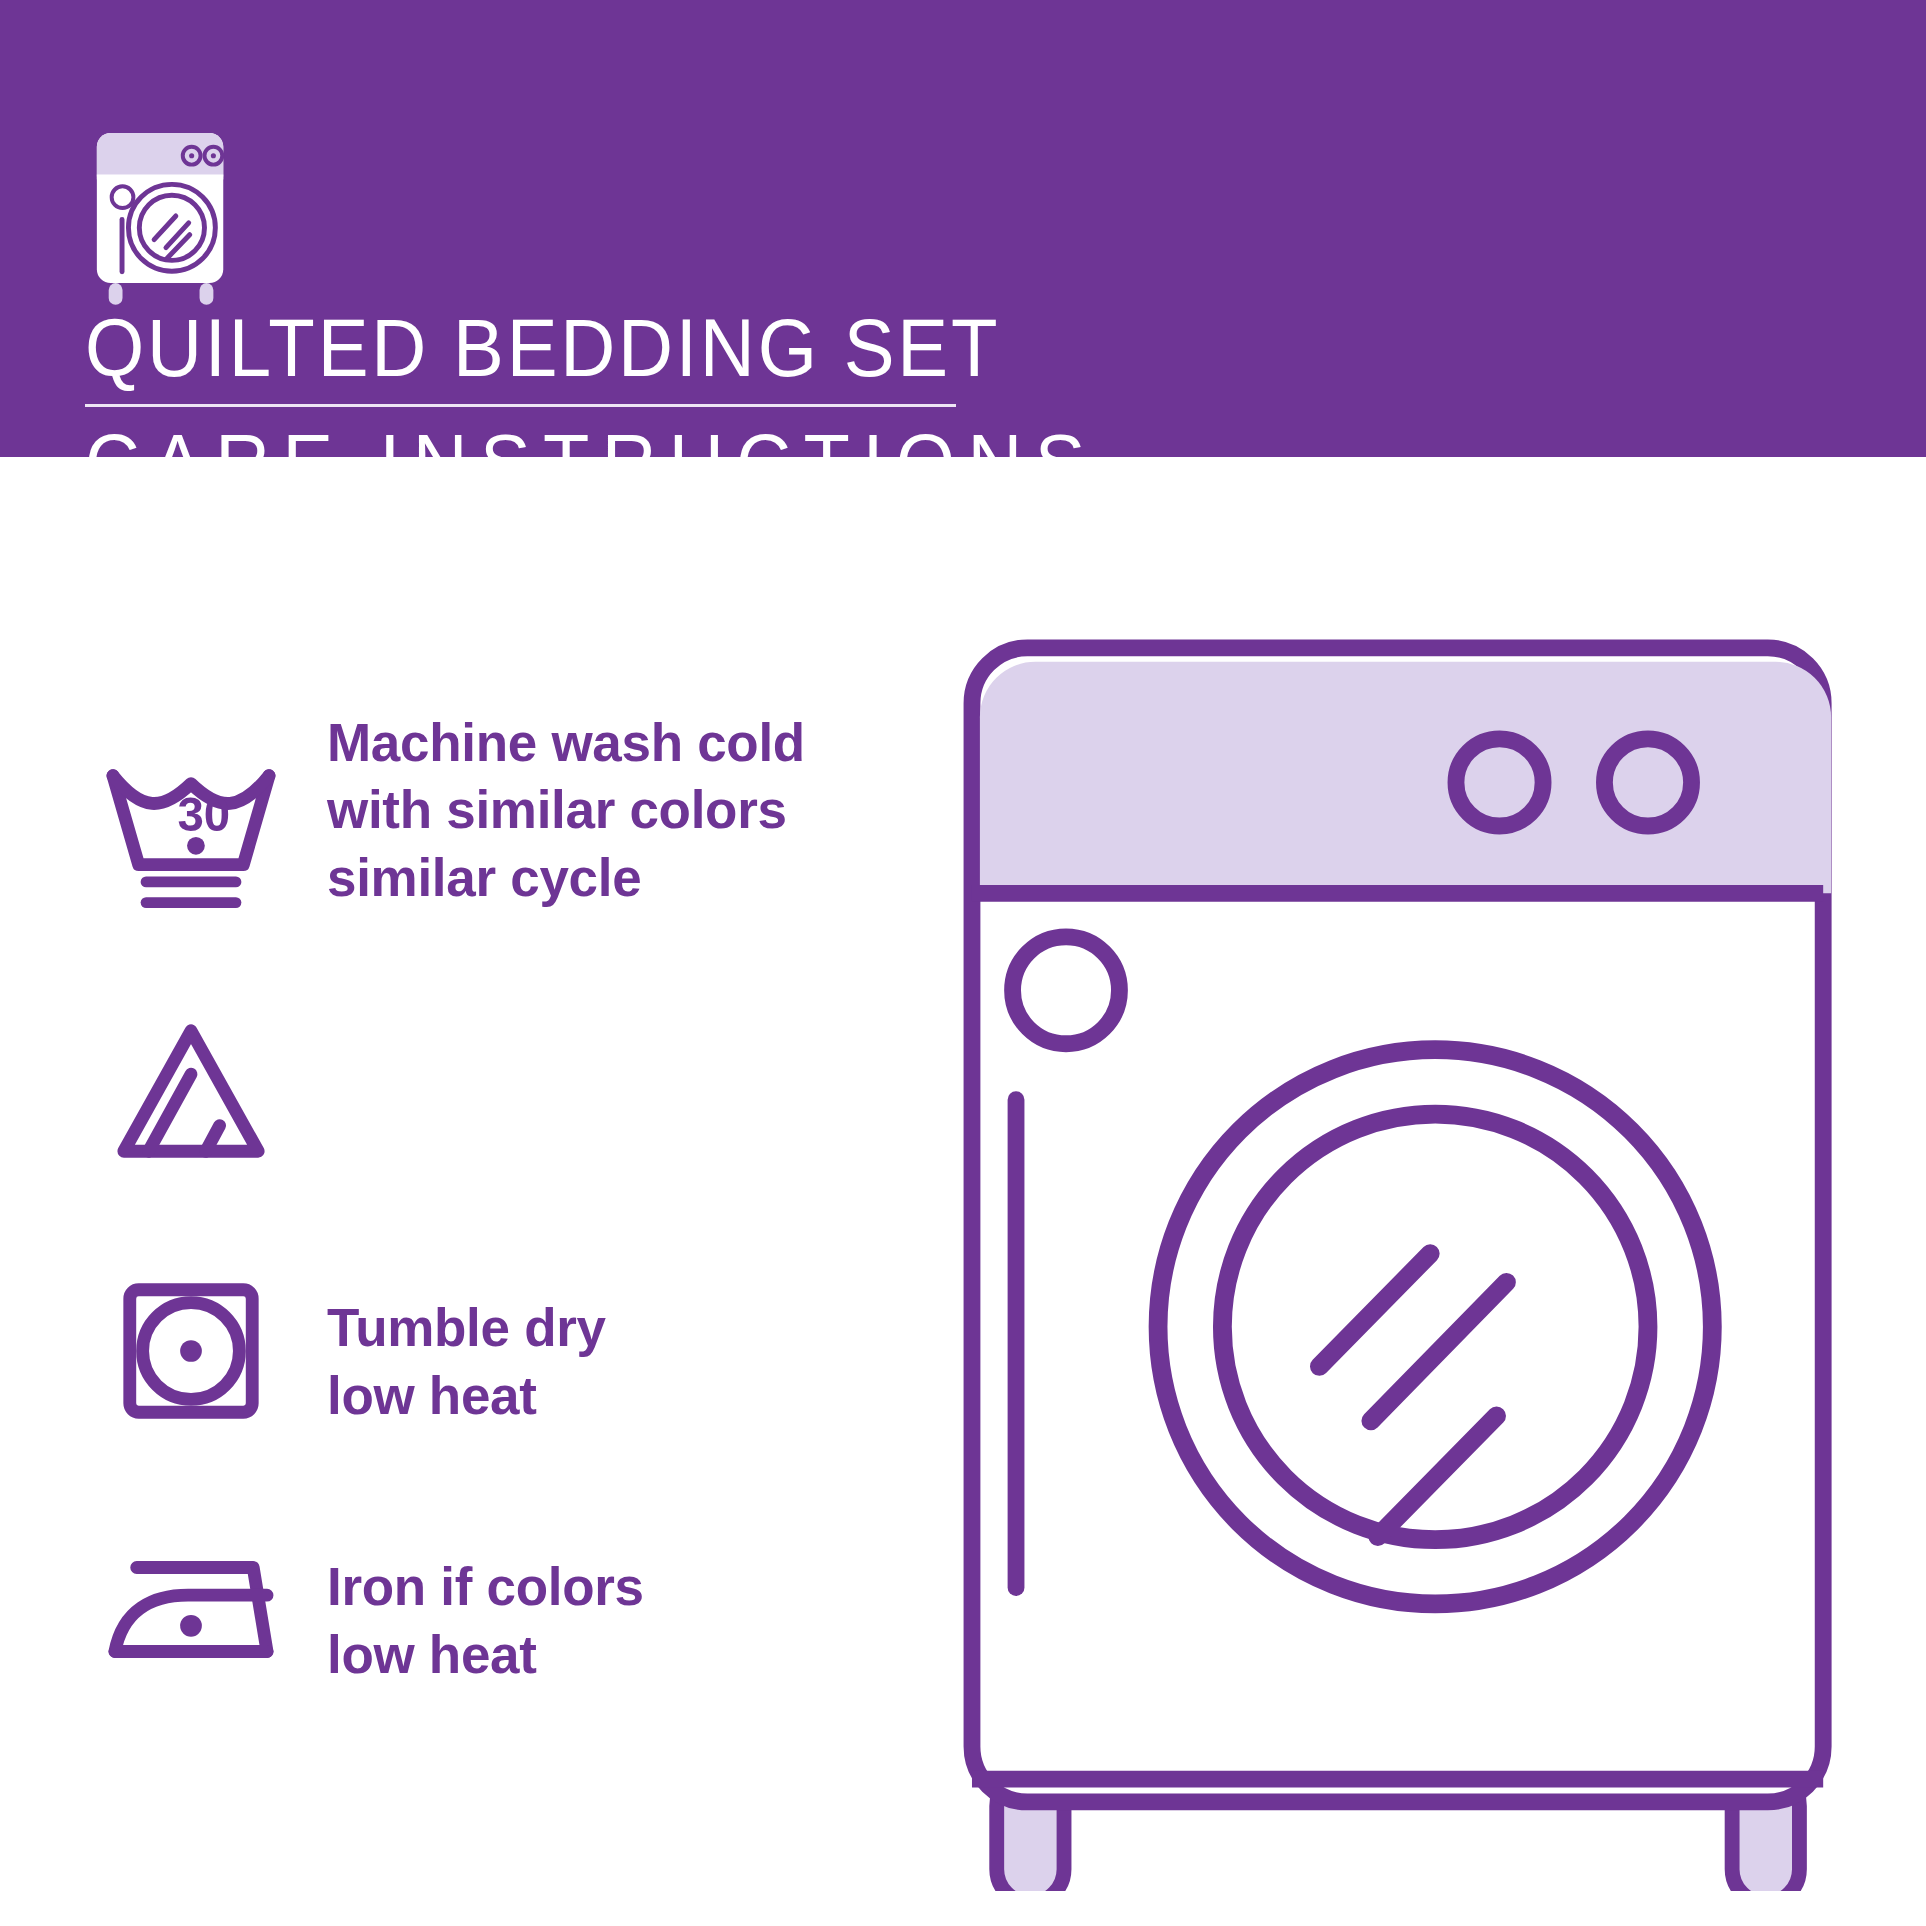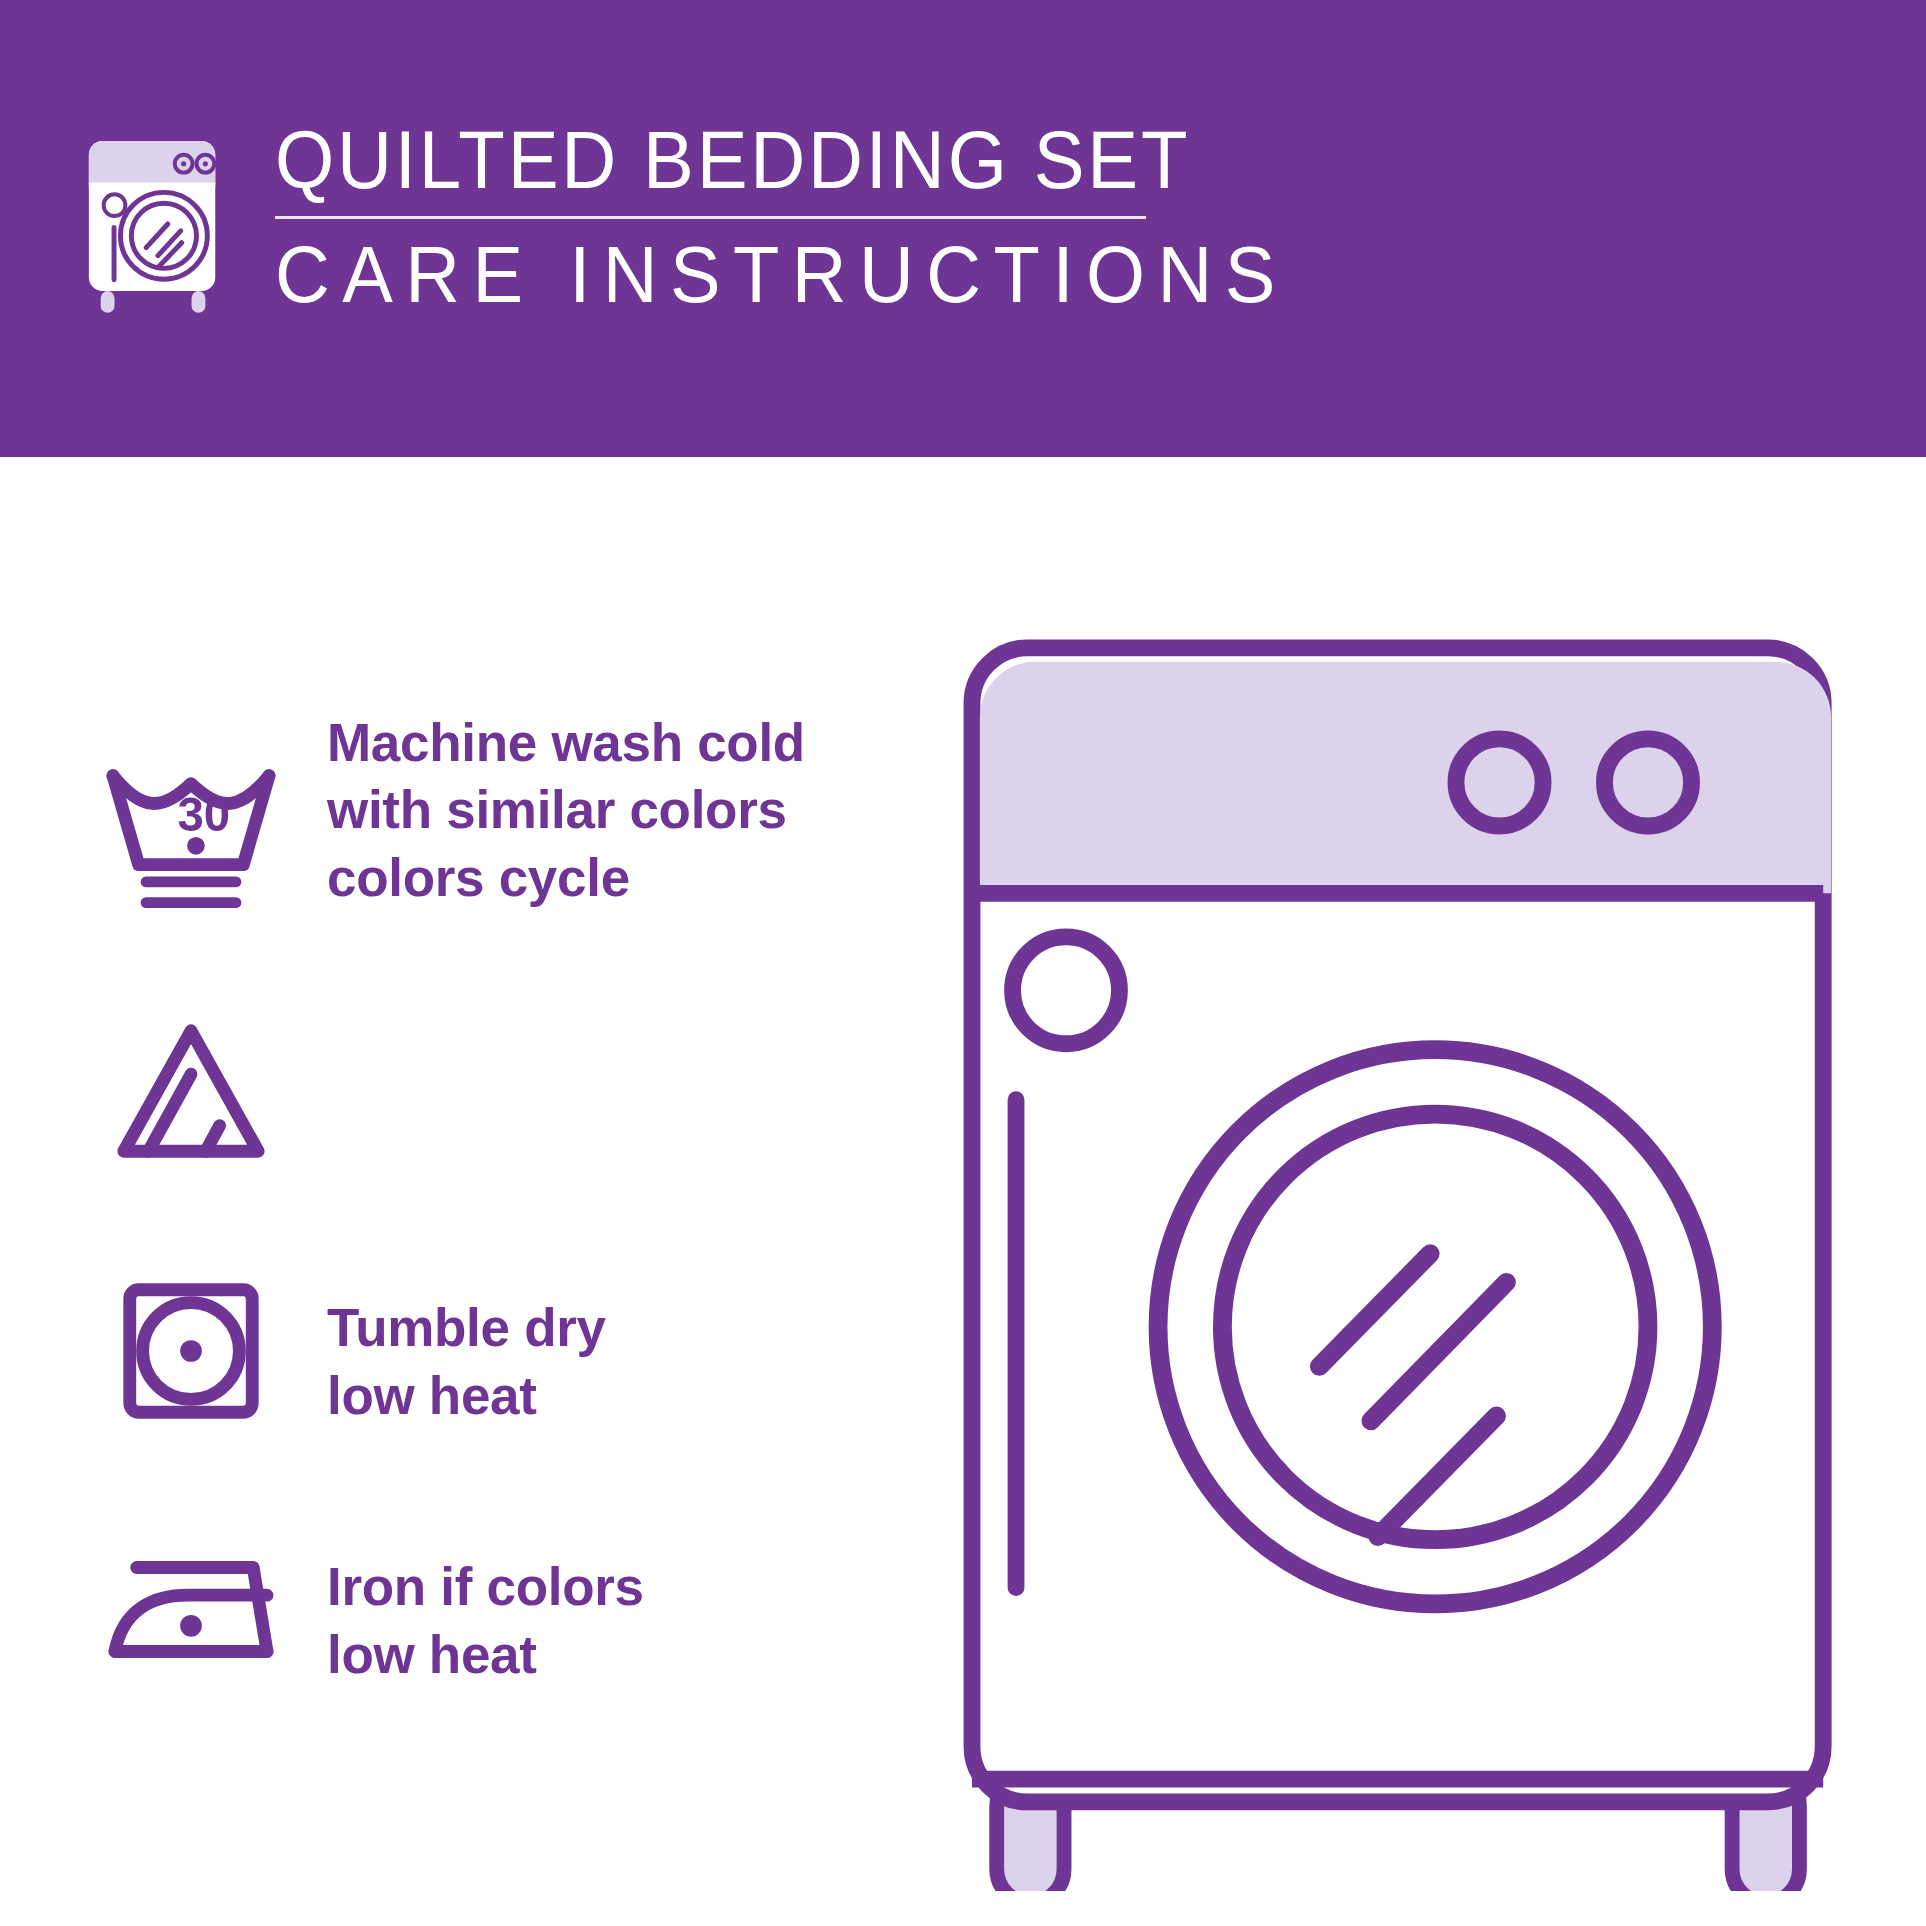--- a/index.html
+++ b/index.html
@@ -20,24 +20,25 @@
     position: absolute;
     left: 0;
     top: 0;
     width: 1927px;
     height: 457px;
     background: #6E3595;
     box-sizing: border-box;
   }
   #header-inner {
     position: absolute;
-    left: 77px;
+    left: 85px;
     top: 119px;
     display: flex;
-    align-items: flex-end;
+    flex-direction: column;
+    align-items: flex-start;
   }
   #header-logo {
     width: 158px;
     height: 188px;
     flex: 0 0 auto;
     margin-right: 40px;
   }
   #header-text-block {
     display: flex;
     flex-direction: column;
@@ -166,21 +167,21 @@
         </g>
         <rect x="44" y="124" width="102" height="11" rx="5.5" fill="#6E3595"></rect>
         <rect x="44" y="145" width="102" height="11" rx="5.5" fill="#6E3595"></rect>
         <text x="108" y="78" font-family="Liberation Sans, sans-serif" font-size="48" font-weight="700" fill="#6E3595" text-anchor="middle">30</text>
         <circle cx="100" cy="93" r="9" fill="#6E3595"></circle>
       </svg>
     </div>
     <div class="care-label">
       <span>Machine wash cold</span>
       <span>with similar colors</span>
-      <span>colors cycle</span>
+      <span>similar cycle</span>
     </div>
   </div>
 
   <div class="care-row">
     <div class="care-symbol">
       <svg viewBox="0 0 190 160" width="188" height="158" xmlns="http://www.w3.org/2000/svg">
         <g fill="none" stroke="#6E3595" stroke-width="13" stroke-linecap="round" stroke-linejoin="round">
           <path d="M95 18 L163 140 L27 140 Z"></path>
           <line x1="95" y1="62" x2="52" y2="140"></line>
           <line x1="124" y1="114" x2="110" y2="140"></line>

